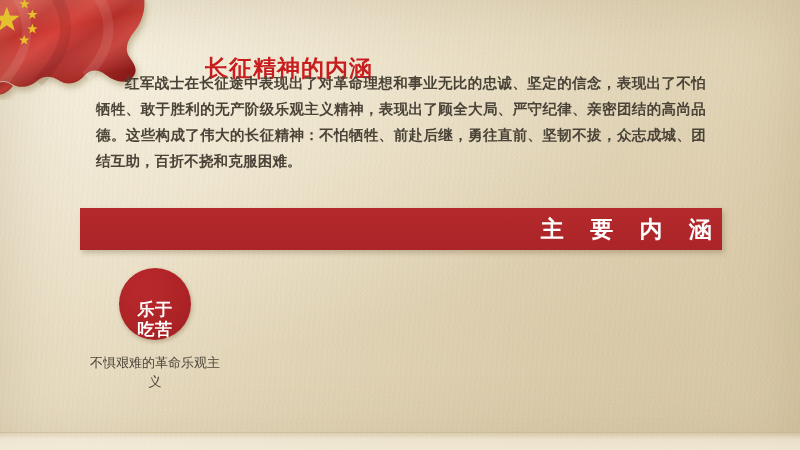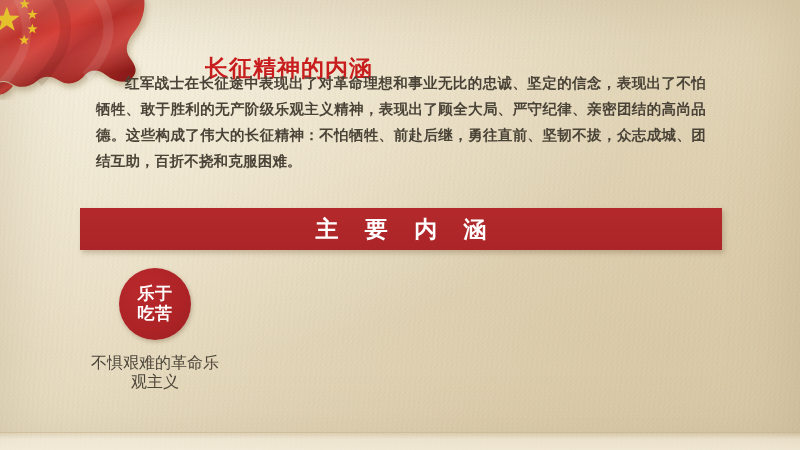--- a/index.html
+++ b/index.html
@@ -100,21 +100,21 @@
   #banner {
     position: absolute;
     left: 80px;
     top: 208px;
     width: 642px;
     height: 42px;
     background: linear-gradient(180deg, #b42a2c 0%, #ab2427 100%);
     box-shadow: 2px 3px 5px rgba(110,80,50,0.30);
     display: flex;
     align-items: center;
-    justify-content: center;
+    justify-content: flex-end;
   }
   #banner-text {
     color: #ffffff;
     font-size: 23px;
     font-weight: bold;
     letter-spacing: 10px;
     text-indent: 10px;
     white-space: nowrap;
   }
 
@@ -137,31 +137,31 @@
   }
   .circle {
     width: 72px;
     height: 72px;
     border-radius: 50%;
     background: radial-gradient(circle at 35% 30%, #b9292c 0%, #ad2326 58%, #9d1f23 100%);
     box-shadow: 1px 2px 4px rgba(110,80,50,0.35);
     display: flex;
     flex-direction: column;
     align-items: center;
-    justify-content: center;
+    justify-content: flex-end;
     color: #ffffff;
     font-weight: bold;
     font-size: 17px;
     line-height: 20px;
     letter-spacing: 0.5px;
   }
   .circle span { display: block; }
   .caption {
     margin-top: 13px;
-    font-size: 16px;
+    font-size: 13px;
     line-height: 19px;
     color: #4c463a;
     text-align: center;
     width: 140px;
   }
 </style>
 </head>
 <body>
 
 <div id="slide">

